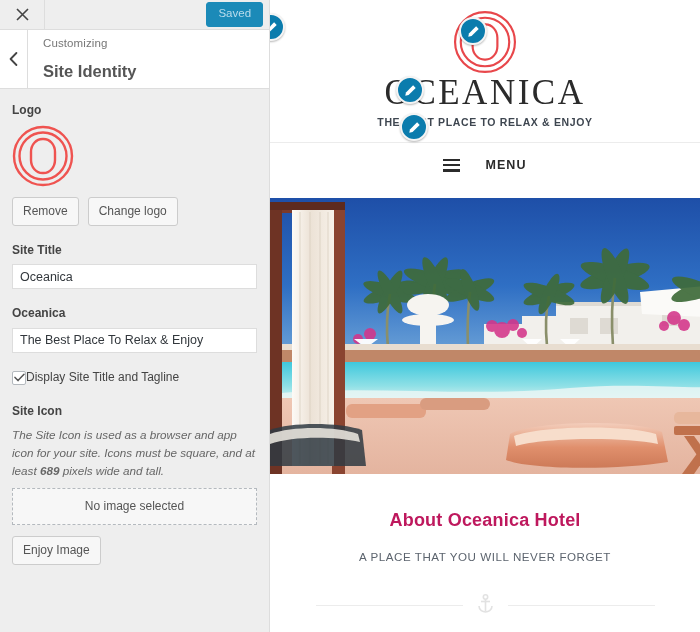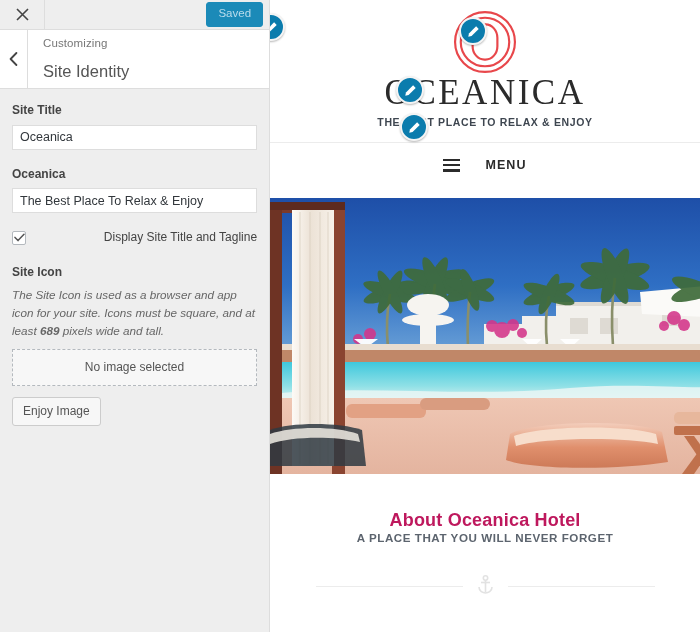--- a/index.html
+++ b/index.html
@@ -60,21 +60,21 @@
   .header-titles {
     display: flex; flex-direction: column; justify-content: space-between;
     padding: 5px 0 6px 15px;
   }
   .cust-eyebrow {
     font-size: 11.5px; color: #777; line-height: 1.45;
     letter-spacing: 0.1px;
   }
   .cust-title {
     font-size: 16.5px; color: #555; line-height: 1.35;
-    font-weight: 400;
+    font-weight: 700;
   }
   .panel-body {
     flex: 1; overflow: hidden;
     background: #eeeeee;
     padding: 14px 12px 0 12px;
   }
   .field { margin-bottom: 17px; }
   .field-label {
     font-size: 12px; color: #444; font-weight: bold;
     display: block; margin-bottom: 6px; line-height: 1.3;
@@ -97,21 +97,21 @@
     height: 25px;
     border: 1px solid #ddd;
     background: #fff;
     color: #32373c;
     font-size: 12.5px;
     padding: 3px 7px;
     border-radius: 0;
     font-family: "Liberation Sans", sans-serif;
     outline: none;
   }
-  .chk-row { display: flex; align-items: center; margin: 13px 0 19px 0; justify-content: space-between; }
+  .chk-row { display: flex; align-items: center; margin: 13px 0 19px 0; }
   .chk {
     width: 14px; height: 14px; min-width: 14px;
     border: 1px solid #b4b9be; background: #fff;
     border-radius: 2px;
     display: flex; align-items: center; justify-content: center;
     cursor: pointer;
   }
   .chk svg { display: block; }
   .chk-label { font-size: 12px; color: #444; line-height: 1.3; cursor: pointer; }
   .desc {
@@ -192,23 +192,24 @@
   }
   .about-title {
     font-family: Liberation Sans, sans-serif;
     font-size: 18px;
     font-weight: bold;
     color: #be185d;
     letter-spacing: 0.2px;
   }
   .about-sub {
     font-size: 11.6px;
-    font-weight: bold;
+    font-weight: normal;
     letter-spacing: 0.55px;
     color: #5c646e;
+    margin-top: 19px;
   }
   .divider-row {
     display: flex; align-items: center; justify-content: center;
     gap: 14px; margin-top: 31px;
   }
   .divider-row .ln { width: 147px; height: 1px; background: #ececec; }
   .anchor { color: #e2e2e2; }
 
   
   .edit-pin {
@@ -251,20 +252,34 @@
         </svg>
       </div>
       <div class="header-titles">
         <span class="cust-eyebrow">Customizing</span>
         <span class="cust-title">Site Identity</span>
       </div>
     </div>
 
     <div class="panel-body">
 
+      <div class="field">
+        <span class="field-label">Logo</span>
+        <div class="logo-preview">
+          <svg class="logomark" width="62" height="62" viewBox="0 0 62 62" aria-hidden="true">
+            <circle cx="31" cy="31" r="29" fill="none" stroke="#ef5350" stroke-width="2.4"></circle>
+            <circle cx="31" cy="31" r="23.5" fill="none" stroke="#ef5350" stroke-width="2.4"></circle>
+            <rect x="19" y="14" width="24" height="34" rx="11.5" ry="13" fill="none" stroke="#ef5350" stroke-width="2.4"></rect>
+          </svg>
+        </div>
+        <div class="logo-btn-row">
+          <button class="wp-btn">Remove</button>
+          <button class="wp-btn">Change logo</button>
+        </div>
+      </div>
 
       <div class="field">
         <span class="field-label">Site Title</span>
         <input class="text-input" type="text" value="Oceanica" style="">
       </div>
 
       <div class="field">
         <span class="field-label">Oceanica</span>
         <input class="text-input" type="text" value="The Best Place To Relax &amp; Enjoy" style="">
       </div>

